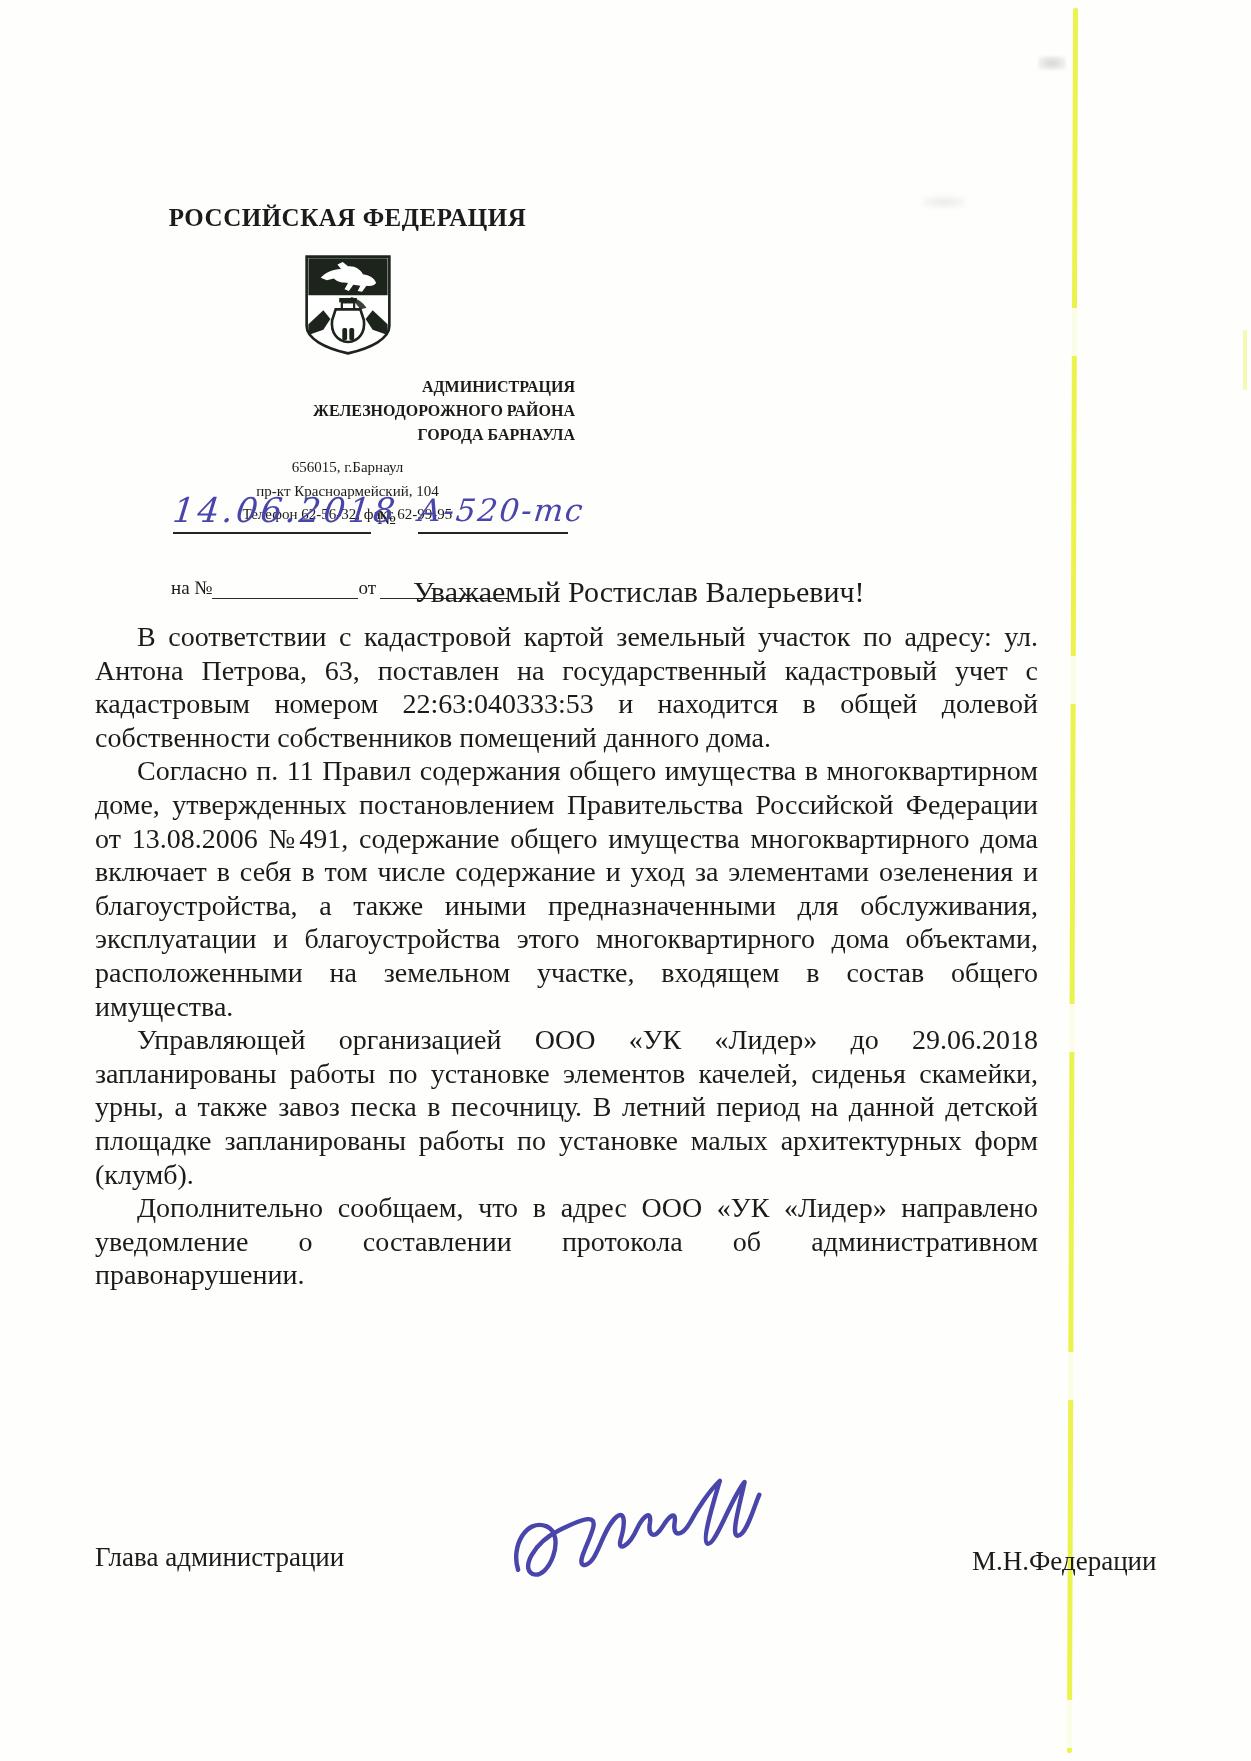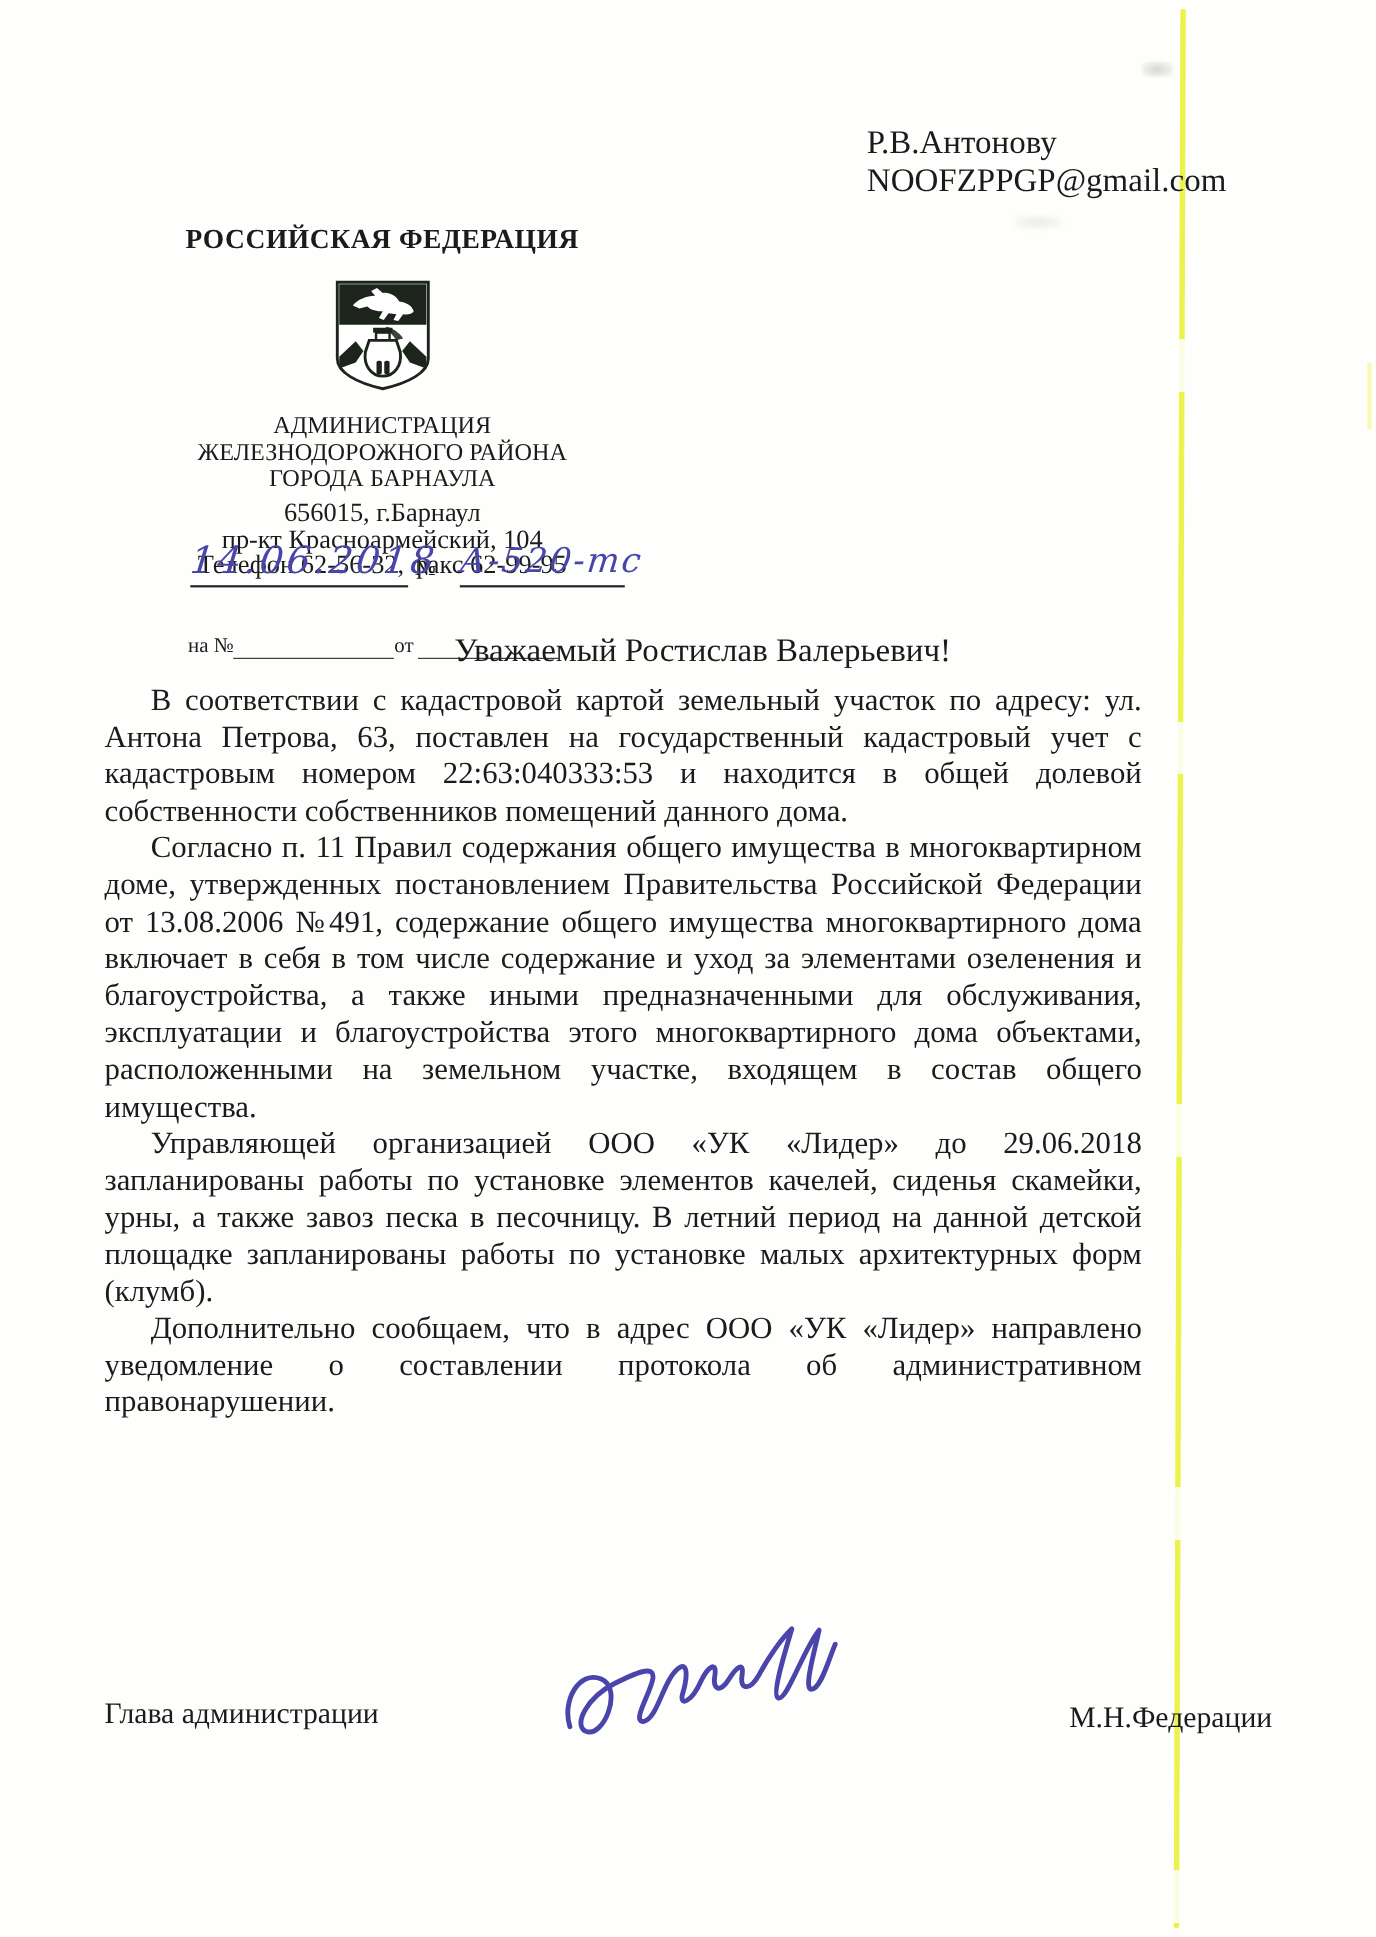--- a/index.html
+++ b/index.html
@@ -7,22 +7,22 @@
     position:relative; width:1251px; height:1761px;
     background:#fefefd; overflow:hidden;
     font-family:"Liberation Serif", serif; color:#1b1b1b;
   }
   
   .recipient { position:absolute; left:788px; top:112px; font-size:30px; line-height:35px; white-space:nowrap; }
   
   .letterhead { position:absolute; left:120px; top:163px; width:455px; text-align:center;margin-top:40px; }
   .country { font-weight:bold; font-size:25px; line-height:30px; letter-spacing:0.5px; }
   .emblem { display:block; margin:20px auto 0; width:88px; height:104px; }
-  .org { font-weight:normal; font-size:22px; line-height:24px; margin-top:18px; }
-  .addr { font-size:24px; line-height:23.5px; margin-top:9px; }
+  .org { font-weight:bold; font-size:16px; line-height:24px; margin-top:18px;text-align:right; }
+  .addr { font-size:15px; line-height:23.5px; margin-top:9px; }
   
   .ref-row { position:absolute; left:173px; top:490px; white-space:nowrap; }
   .u { display:inline-block; border-bottom:2px solid #242424; text-align:center; vertical-align:bottom; }
   .date-u { width:198px; }
   .num-u  { width:150px; margin-left:22px; }
   .hand {
     font-family:"DejaVu Serif", serif; font-style:italic;
     color:#4a45ab; display:inline-block; transform:skewX(-6deg);
   }
   .hand.date { font-size:34px; letter-spacing:3px; padding-bottom:2px; }
@@ -59,24 +59,20 @@
 </head>
 <body>
 
 <div class="page">
 
   <div class="hl-line"></div>
   <div class="hl-tick"></div>
   <div class="smudge1"></div>
   <div class="smudge2"></div>
 
-  <div class="recipient">
-    <div>Р.В.Антонову</div>
-    <div>NOOFZPPGP@gmail.com</div>
-  </div>
 
   <div class="letterhead">
     <div class="country">РОССИЙСКАЯ ФЕДЕРАЦИЯ</div>
     <svg class="emblem" viewBox="0 0 100 116" xmlns="http://www.w3.org/2000/svg">
       <path d="M3,3 H97 V82 C97,96 77,107 50,113 C23,107 3,96 3,82 Z" fill="#ffffff" stroke="#1d241d" stroke-width="3"></path>
       <path d="M5,5 H95 V47 H5 Z" fill="#1c241c"></path>
       <path d="M82,33 C80,27 74,24 67,23 C64,17 57,13 50,14 L44,9 L38,12 L42,17 C33,17 24,21 19,27 L26,30 L34,28 C38,32 44,33 50,33 L46,40 L51,42 L56,35 L64,36 L61,42 L66,43 L71,36 C75,37 80,36 82,33 Z" fill="#ffffff"></path>
       <path d="M5,80 L22,64 L30,74 L22,86 L5,92 Z" fill="#1c241c"></path>
       <path d="M95,80 L78,64 L70,74 L78,86 L95,92 Z" fill="#1c241c"></path>
       <path d="M54,49 C61,51 67,55 71,61 L64,63 C60,57 56,53 52,51 Z" fill="#3a423a"></path>

